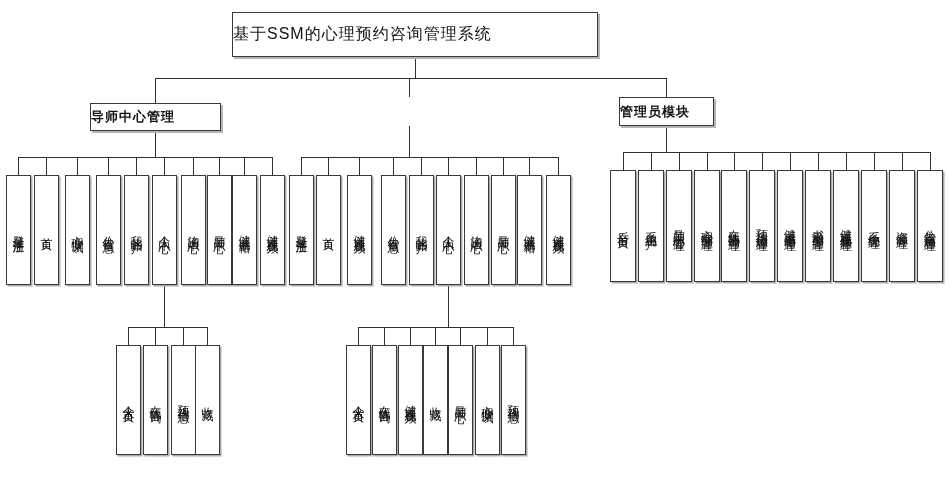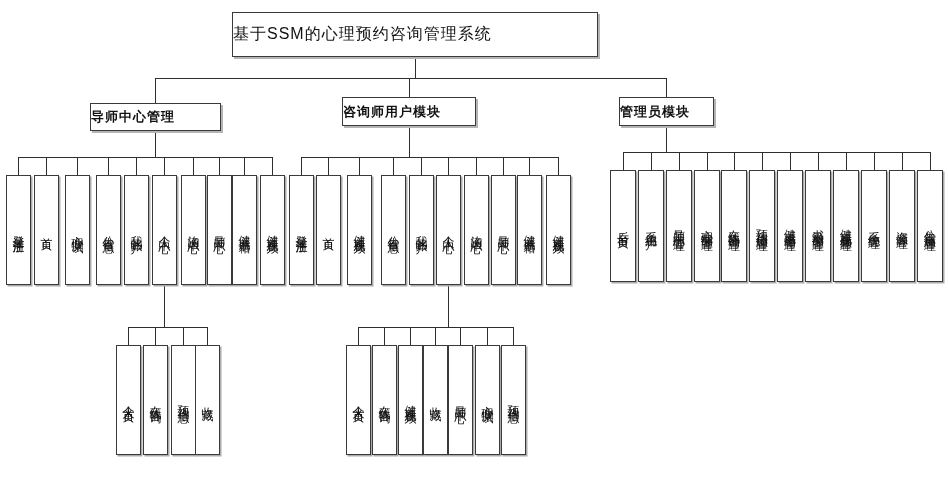--- a/index.html
+++ b/index.html
@@ -88,23 +88,20 @@
       <line x1="513.5" y1="327" x2="513.5" y2="345"></line>
     </svg>
 
   <div class="box title-box">
     <span>基于SSM的心理预约咨询管理系统</span>
   </div>
 
   <div class="box mod mod-student">
     <span>导师中心管理</span>
   </div>
-  <div class="box mod mod-counselor">
-    <span>咨询师用户模块</span>
-  </div>
   <div class="box mod mod-admin">
     <span>管理员模块</span>
   </div>
 
   <div class="vbox r1" style="left:6px">
       <span class="vt">登录注册</span>
     </div>
   <div class="vbox r1" style="left:34px">
       <span class="vt">首页</span>
     </div>

